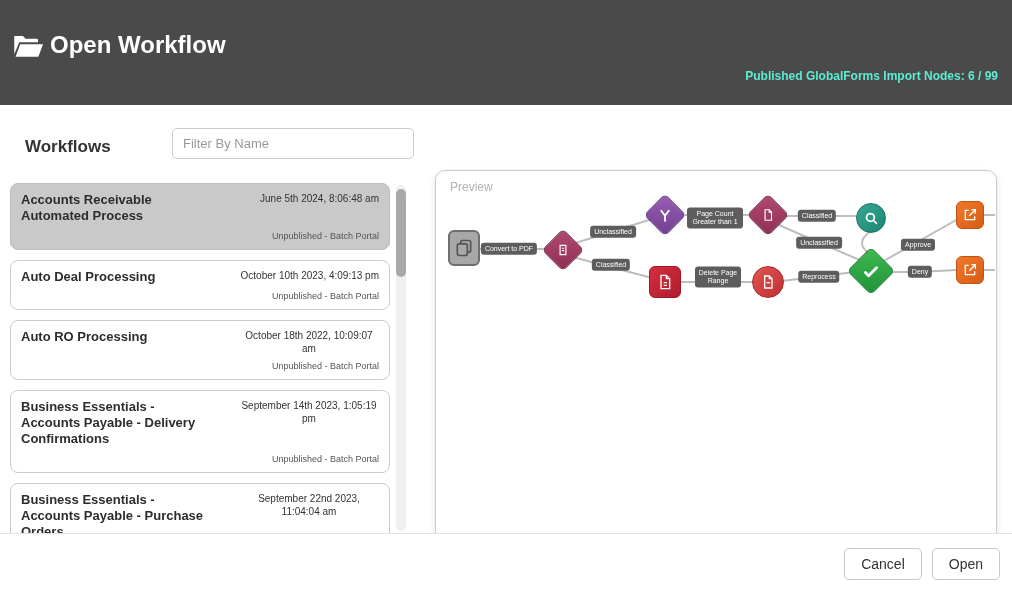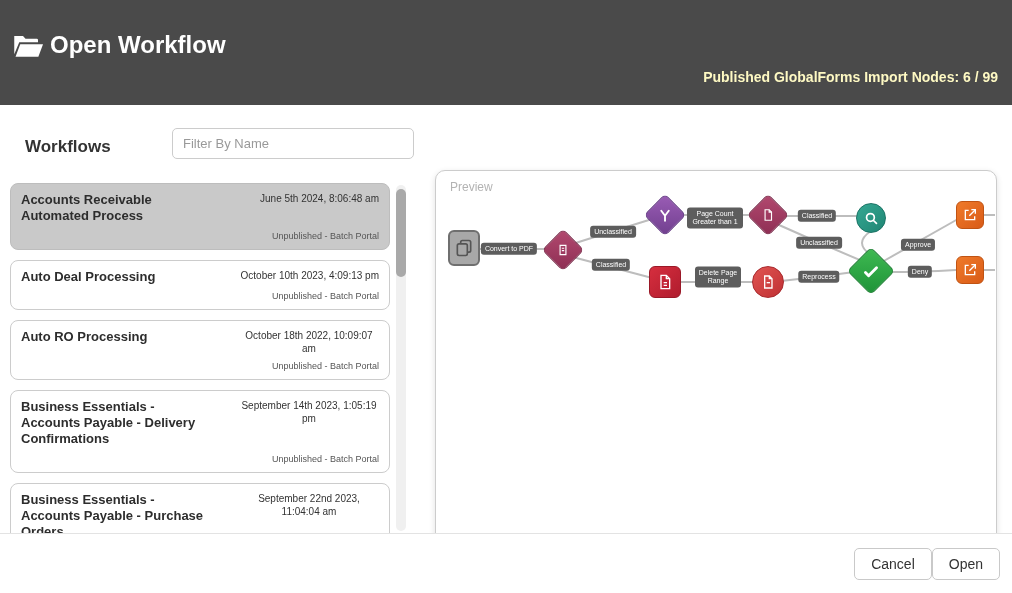--- a/index.html
+++ b/index.html
@@ -5,21 +5,21 @@
   html,body{margin:0;padding:0;}
   body{
     width:1012px;height:593px;position:relative;overflow:hidden;
     background:#ffffff;font-family:"Liberation Sans",sans-serif;
     -webkit-font-smoothing:antialiased;
   }
   
   .header{position:absolute;left:0;top:0;width:1012px;height:105px;background:#4a4a4a;}
   .header-title{position:absolute;left:50px;top:31px;color:#fff;font-size:24px;font-weight:bold;}
   .folder-ico{position:absolute;left:13px;top:33px;width:30px;height:26px;}
-  .pub-info{position:absolute;right:14px;top:69px;color:#fef9c3;font-size:14px;font-weight:bold;}
+  .pub-info{position:absolute;right:14px;top:69px;color:#5eead4;font-size:12px;font-weight:bold;}
 
   
   .wf-heading{position:absolute;left:14px;top:137px;font-size:17px;font-weight:bold;color:#333;margin-left:11px;}
   .filter-input{
     position:absolute;left:172px;top:128px;width:220px;height:29px;
     border:1px solid #ccc;border-radius:5px;padding:0 10px;font-size:13px;color:#000000;
     font-family:"Liberation Sans",sans-serif;outline:none;
   }
   .filter-input::placeholder{color:#999;}
   .wf-list{position:absolute;left:10px;top:163px;width:396px;height:352px;overflow:hidden;margin-top:20px;}
@@ -62,21 +62,21 @@
   .pill{
     position:absolute;transform:translate(-50%,-50%);z-index:3;
     background:#5d5d5d;color:#fff;font-size:7px;line-height:1.2;
     padding:2px 4px;border-radius:3px;text-align:center;white-space:nowrap;
   }
   .pill.wrap{white-space:normal;padding:2px 3px;}
 
   
   .footer{
     position:absolute;left:0;top:533px;width:1012px;height:60px;border-top:1px solid #e3e3e3;
-    display:flex;align-items:center;justify-content:flex-end;box-sizing:border-box;
+    display:flex;align-items:center;justify-content:flex-end;gap:10px;box-sizing:border-box;
     padding:0 12px;background:#fff;
   }
   .btn{
     height:32px;padding:0 16px;background:#fff;border:1px solid #c9c9c9;border-radius:5px;
     font-size:14px;color:#333;cursor:pointer;font-family:"Liberation Sans",sans-serif;
   }
 </style>
 </head>
 <body>
 

